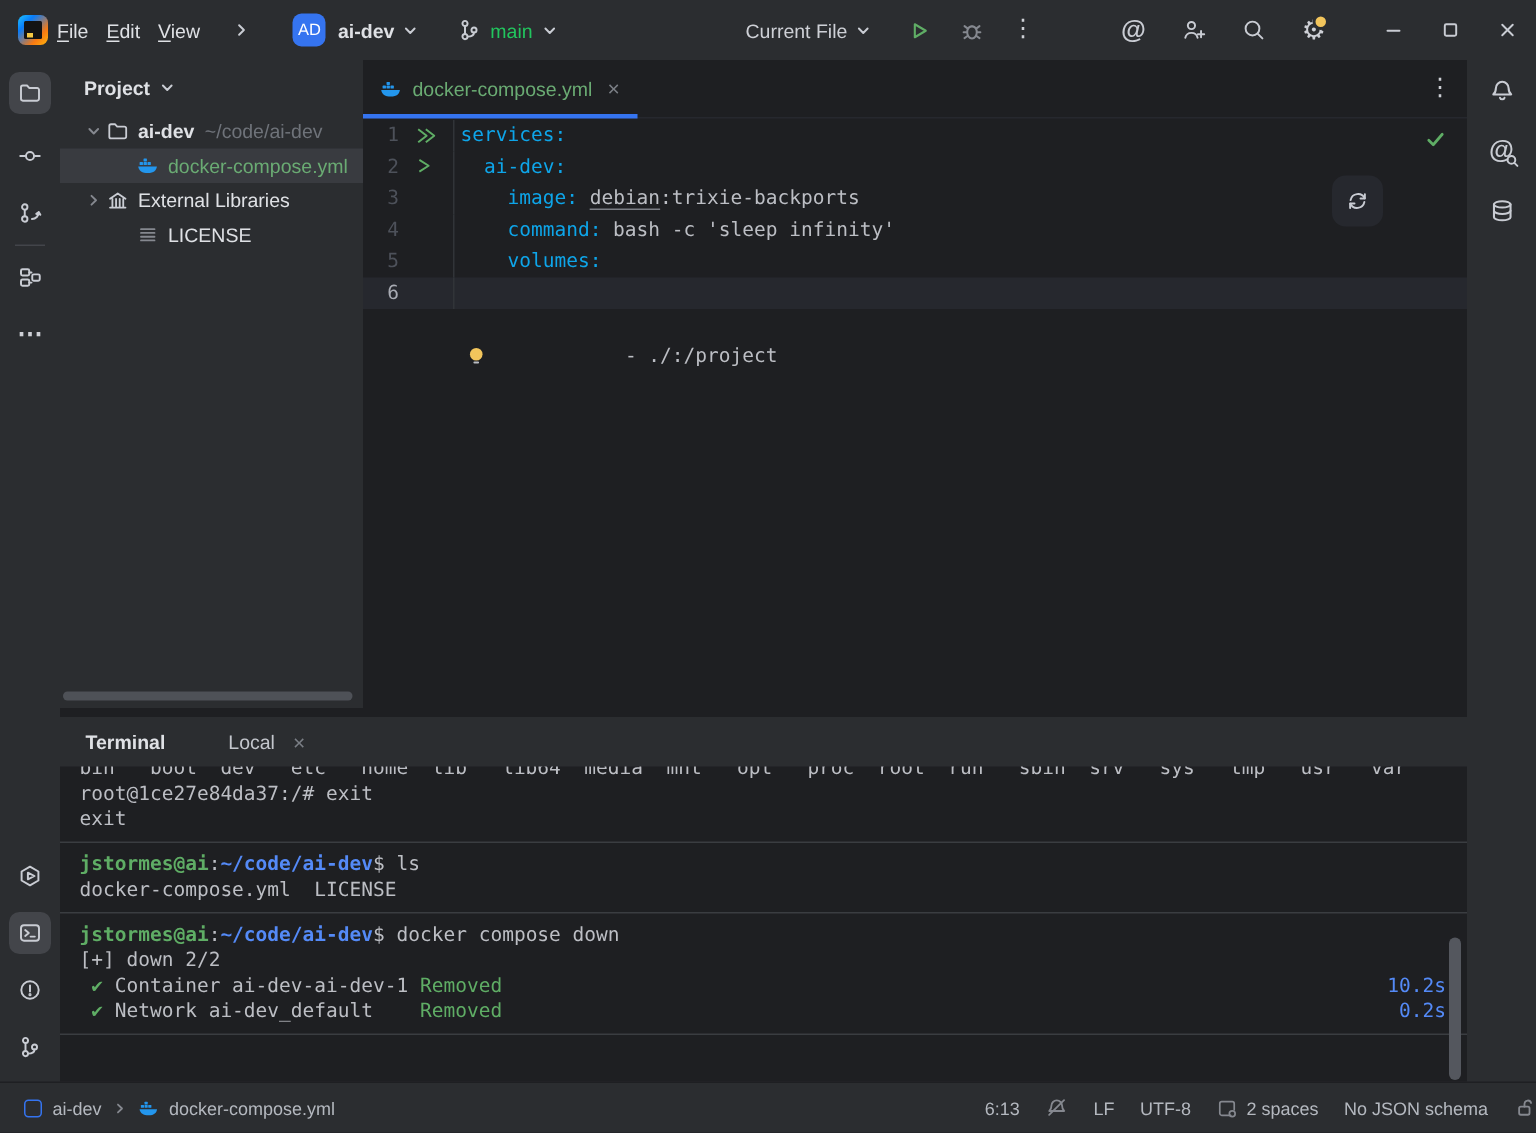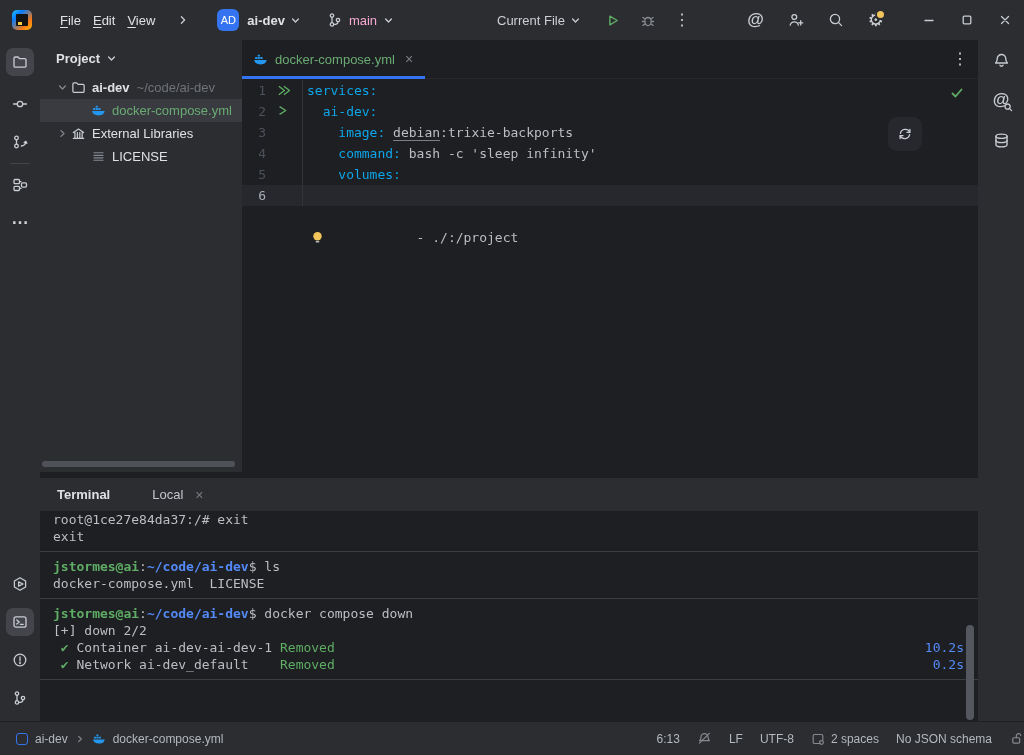--- a/index.html
+++ b/index.html
@@ -11,25 +11,25 @@
 
   
   .titlebar{position:absolute;left:0;top:0;width:1024px;height:40px;background:#2b2d30;
     border-bottom:1px solid #1e1f22;font-size:13px}
   .tb-left{position:absolute;left:12px;top:0;height:40px;display:flex;align-items:center}
   .logo{width:20px;height:20px;border-radius:5px;position:relative;
     background:linear-gradient(315deg,#fdb60d 0%,#f97a12 28%,#087cfa 72%,#21c5ff 100%)}
   .logo .inner{position:absolute;left:4px;top:4px;width:12px;height:12px;background:#131314;border-radius:1px}
   .logo .ij{position:absolute;left:5.5px;bottom:5.5px;width:4px;height:3px;background:#f5c943}
   .menu{color:#dfe1e5;padding:4px 6px;border-radius:5px;cursor:default}
-  .tb-left .menu:first-of-type{margin-left:22px}
+  .tb-left .menu:first-of-type{}
   .proj-badge{width:22px;height:22px;border-radius:6px;background:#3574f0;color:#fff;font-size:11px;
     font-weight:400;display:flex;align-items:center;justify-content:center;margin-left:20px}
   .tb-name{font-weight:600;margin-left:8px}
-  .tb-branch{display:flex;align-items:center;gap:6px;margin-left:26px;color:#f9a8d4}
+  .tb-branch{display:flex;align-items:center;gap:6px;margin-left:26px;color:#22c55e}
   .tb-run{position:absolute;left:497px;top:0;height:40px;display:flex;align-items:center;color:#ced0d6}
   .tb-right{position:absolute;right:12px;top:0;height:40px;display:flex;align-items:center;gap:24px}
   .glyph{color:#ced0d6;font-size:16px;line-height:16px}
   .gearwrap{position:relative}
   .gear-dot{position:absolute;right:-2px;top:-3px;width:7px;height:7px;border-radius:50%;background:#f2c55c;
     border:2px solid #2b2d30}
   .chev{margin-left:5px}
 
   
   .leftstrip{position:absolute;left:0;top:40px;bottom:33px;width:40px;background:#2b2d30;
@@ -456,20 +456,21 @@
 <div class="terminal">
   <div class="t-head">
     <span class="t-title">Terminal</span>
     <span class="t-tab">
       <span>Local</span>
       <span class="tab-close">×</span>
     </span>
   </div>
 
   <div class="t-body">
+    <div class="tline clip"><span>bin   boot  dev   etc   home  lib   lib64  media  mnt   opt   proc  root  run   sbin  srv   sys   tmp   usr   var</span></div>
     <div class="tline"><span>root@1ce27e84da37:/# exit</span></div>
     <div class="tline"><span>exit</span></div>
 
     <div class="sep"></div>
 
     <div class="tline"><span class="tgreen">jstormes@ai</span><span>:</span><span class="tblue">~/code/ai-dev</span><span>$ </span><span>ls</span></div>
     <div class="tline"><span>docker-compose.yml  LICENSE</span></div>
 
     <div class="sep"></div>
 

